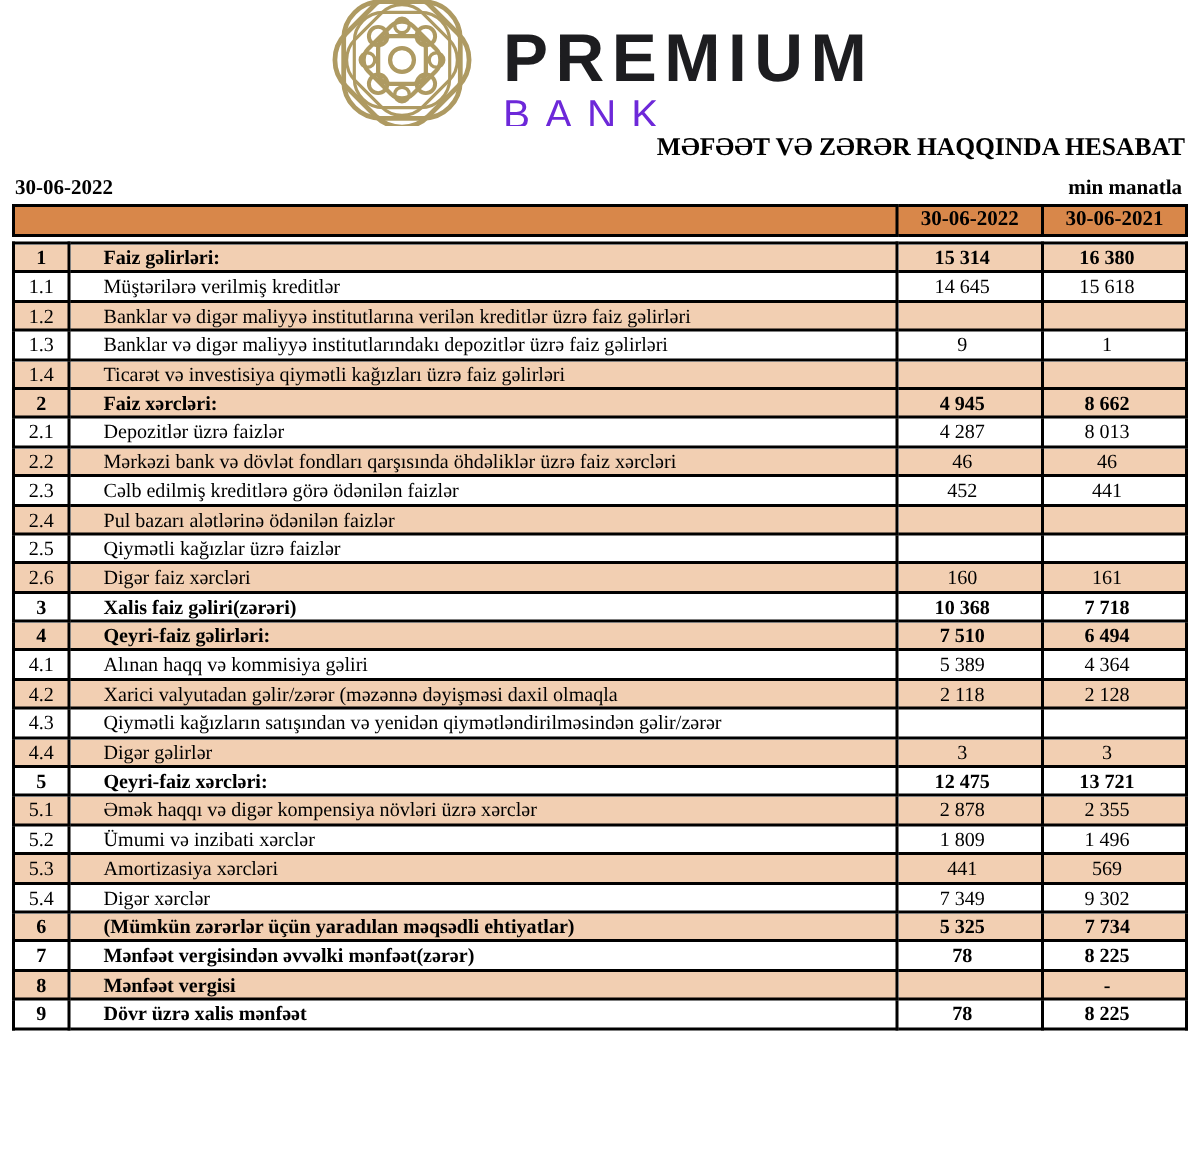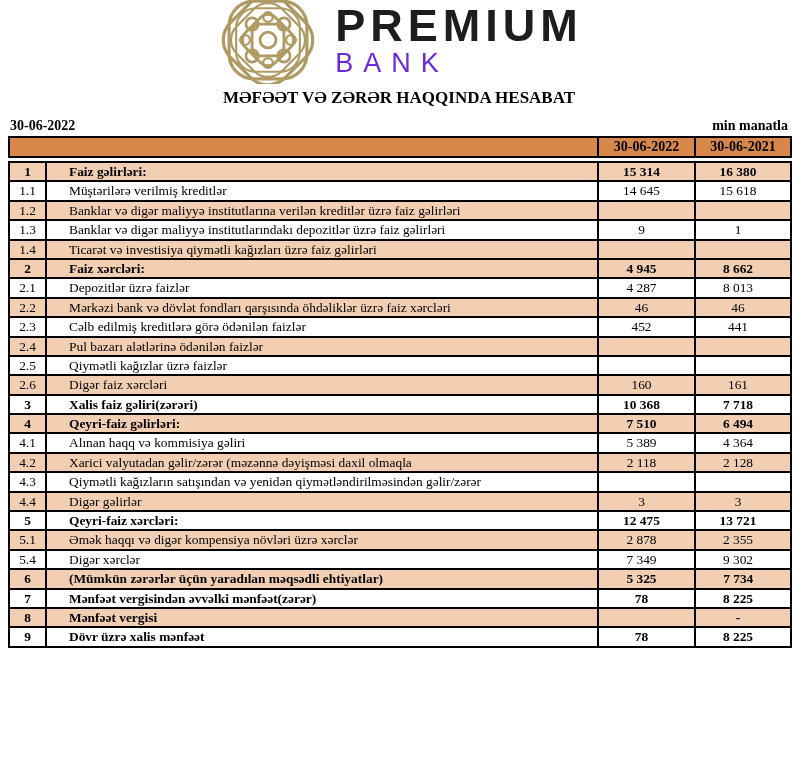--- a/index.html
+++ b/index.html
@@ -12,35 +12,35 @@
   }
   .page { width: 798px; height: 772px; padding: 0 8px; overflow: hidden; }
 
   
   .brand {
     height: 84px;
     display: flex; justify-content: center; align-items: flex-start;
     gap: 14px; overflow: hidden;
   }
   .brand-logo { flex: 0 0 auto; margin-top: -13px; }
-  .brand-text { display: flex; flex-direction: column; margin-top: 4px; }
+  .brand-text { display: flex; flex-direction: column; margin-top: 17px; }
   .brand-name {
     font-family: "Liberation Sans", "DejaVu Sans", sans-serif;
     font-weight: 800; font-size: 45px; line-height: 44px;
     letter-spacing: 5px; color: #1d1d20;
   }
   .brand-sub {
     font-family: "Liberation Sans", "DejaVu Sans", sans-serif;
     font-weight: 400; font-size: 27px; line-height: 30px;
     letter-spacing: 10px; color: #6d28d9;
   }
 
   
   .title {
-    text-align: center; font-weight: bold; font-size: 17px;
+    text-align: right; font-weight: bold; font-size: 17px;
     line-height: 24px; margin-top: 2px;
   }
   .meta {
     display: flex; justify-content: space-between; align-items: flex-end;
     height: 24px; font-weight: bold; font-size: 14px; padding: 0 2px;
   }
 
   
   table {
     width: 782px; table-layout: fixed; border-collapse: collapse;
@@ -240,20 +240,32 @@
           <td class="c-val">12 475</td>
           <td class="c-val">13 721</td>
         </tr>
         <tr class="shaded">
           <td class="c-no">5.1</td>
           <td class="c-label">Əmək haqqı və digər kompensiya növləri üzrə xərclər</td>
           <td class="c-val">2 878</td>
           <td class="c-val">2 355</td>
         </tr>
         <tr>
+          <td class="c-no">5.2</td>
+          <td class="c-label">Ümumi və inzibati xərclər</td>
+          <td class="c-val">1 809</td>
+          <td class="c-val">1 496</td>
+        </tr>
+        <tr class="shaded">
+          <td class="c-no">5.3</td>
+          <td class="c-label">Amortizasiya xərcləri</td>
+          <td class="c-val">441</td>
+          <td class="c-val">569</td>
+        </tr>
+        <tr>
           <td class="c-no">5.4</td>
           <td class="c-label">Digər xərclər</td>
           <td class="c-val">7 349</td>
           <td class="c-val">9 302</td>
         </tr>
         <tr class="shaded bold">
           <td class="c-no">6</td>
           <td class="c-label">(Mümkün zərərlər üçün yaradılan məqsədli ehtiyatlar)</td>
           <td class="c-val">5 325</td>
           <td class="c-val"><span class="neg-mark">-</span><span>7 734</span></td>

